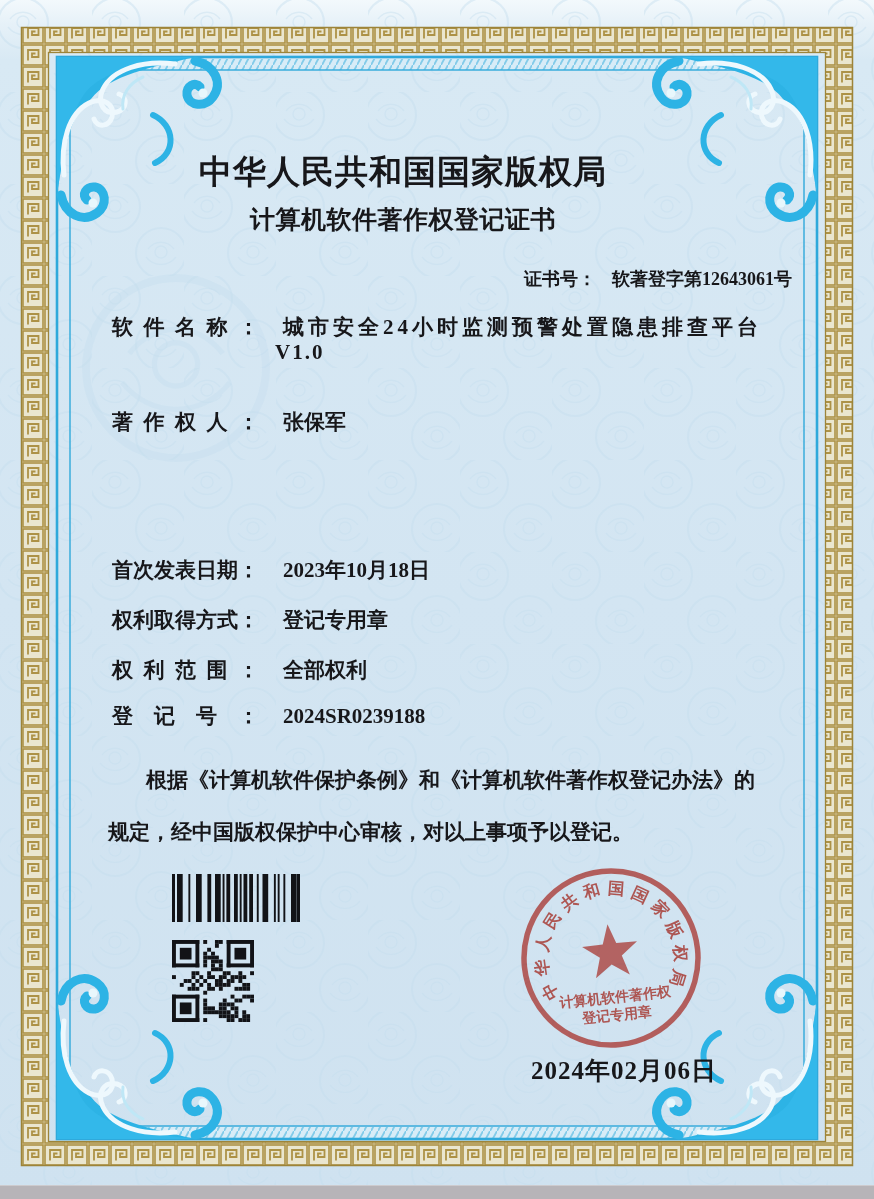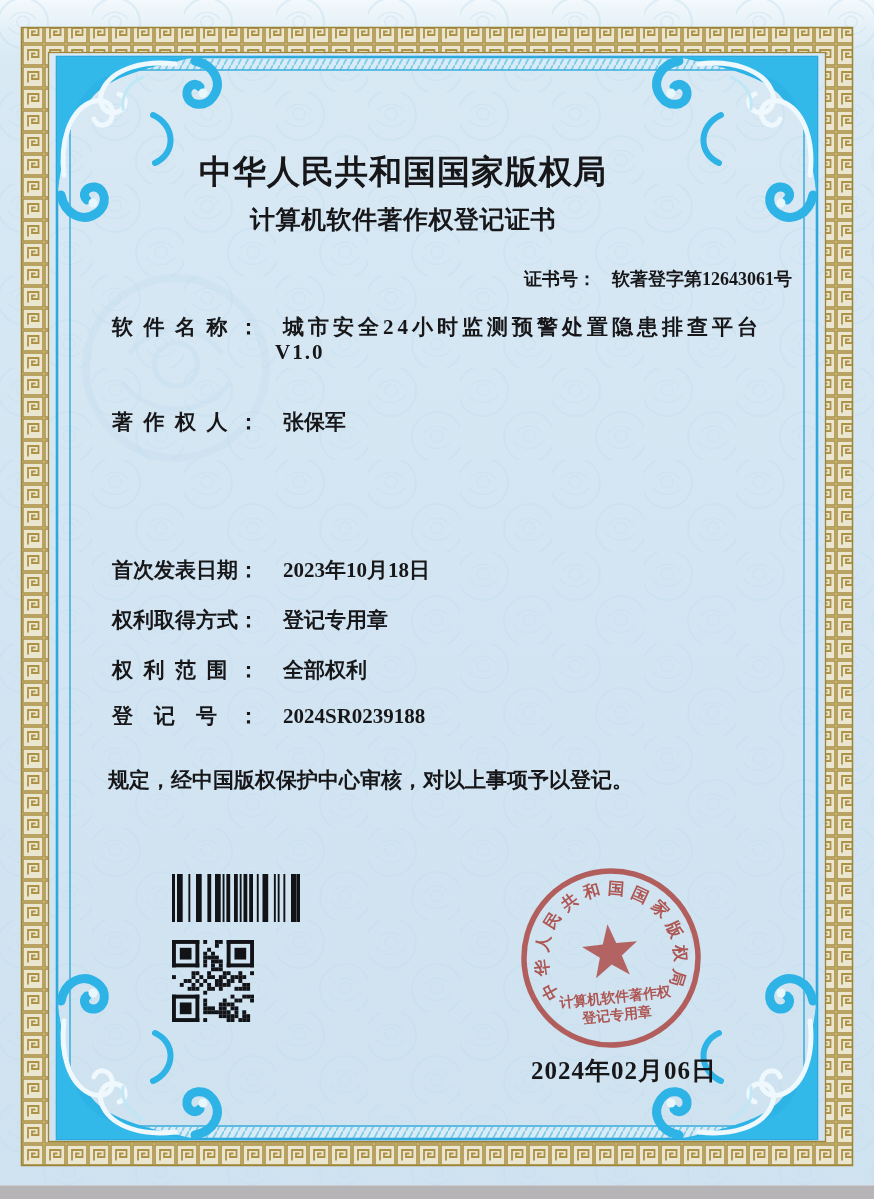--- a/index.html
+++ b/index.html
@@ -126,20 +126,21 @@
     <span class="lbl">权利范围：</span>
     <span class="val">全部权利</span>
   </div>
 
   <div class="row" style="top:703px">
     <span class="lbl">登记号：</span>
     <span class="val">2024SR0239188</span>
   </div>
 
   <div class="statement">
+    <div class="l1">根据《计算机软件保护条例》和《计算机软件著作权登记办法》的</div>
     <div class="l2">规定，经中国版权保护中心审核，对以上事项予以登记。</div>
   </div>
 
   <svg class="barcode" width="128" height="48" id="barcode-svg">
       <rect x="0" y="0" width="3" height="48" fill="#121317"></rect>
       <rect x="5" y="0" width="5.699999999999999" height="48" fill="#121317"></rect>
       <rect x="16.4" y="0" width="1.9" height="48" fill="#121317"></rect>
       <rect x="23.999999999999996" y="0" width="5.699999999999999" height="48" fill="#121317"></rect>
       <rect x="35.39999999999999" y="0" width="3.8" height="48" fill="#121317"></rect>
       <rect x="42.999999999999986" y="0" width="5.699999999999999" height="48" fill="#121317"></rect>

